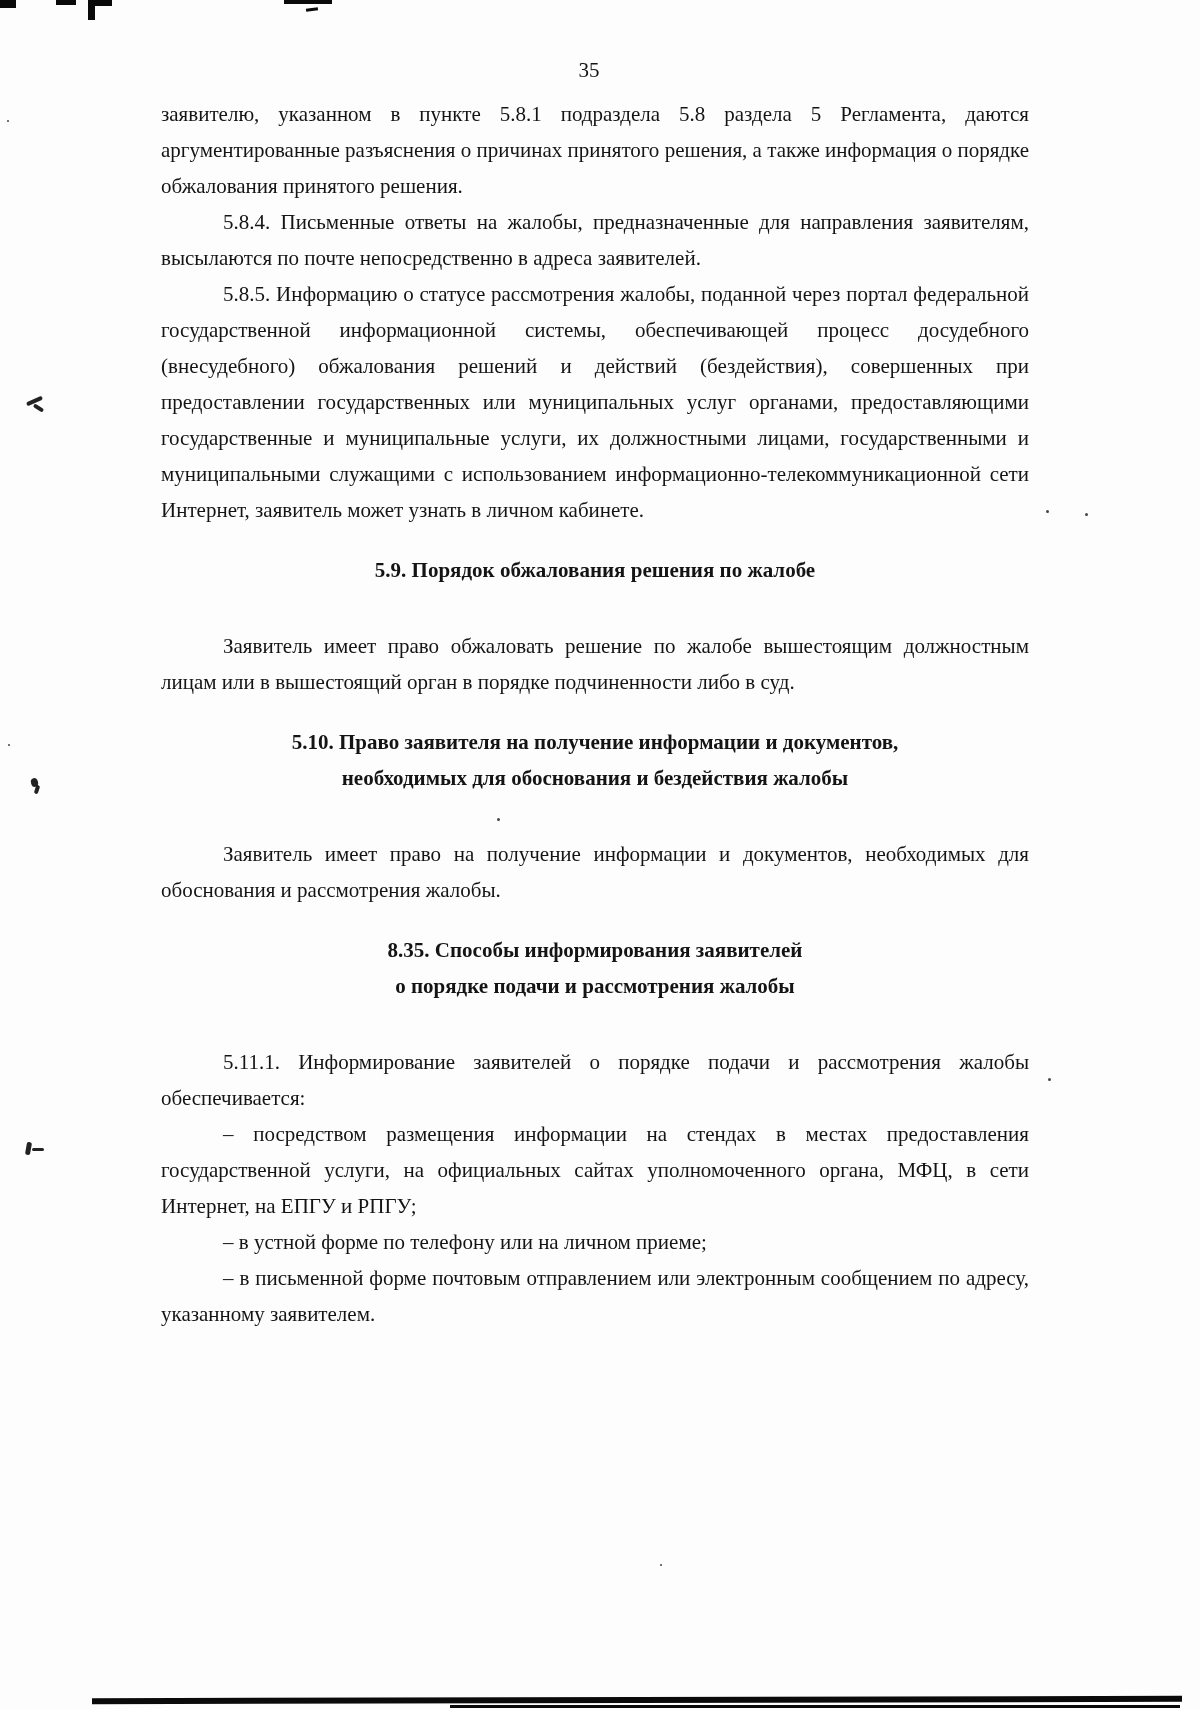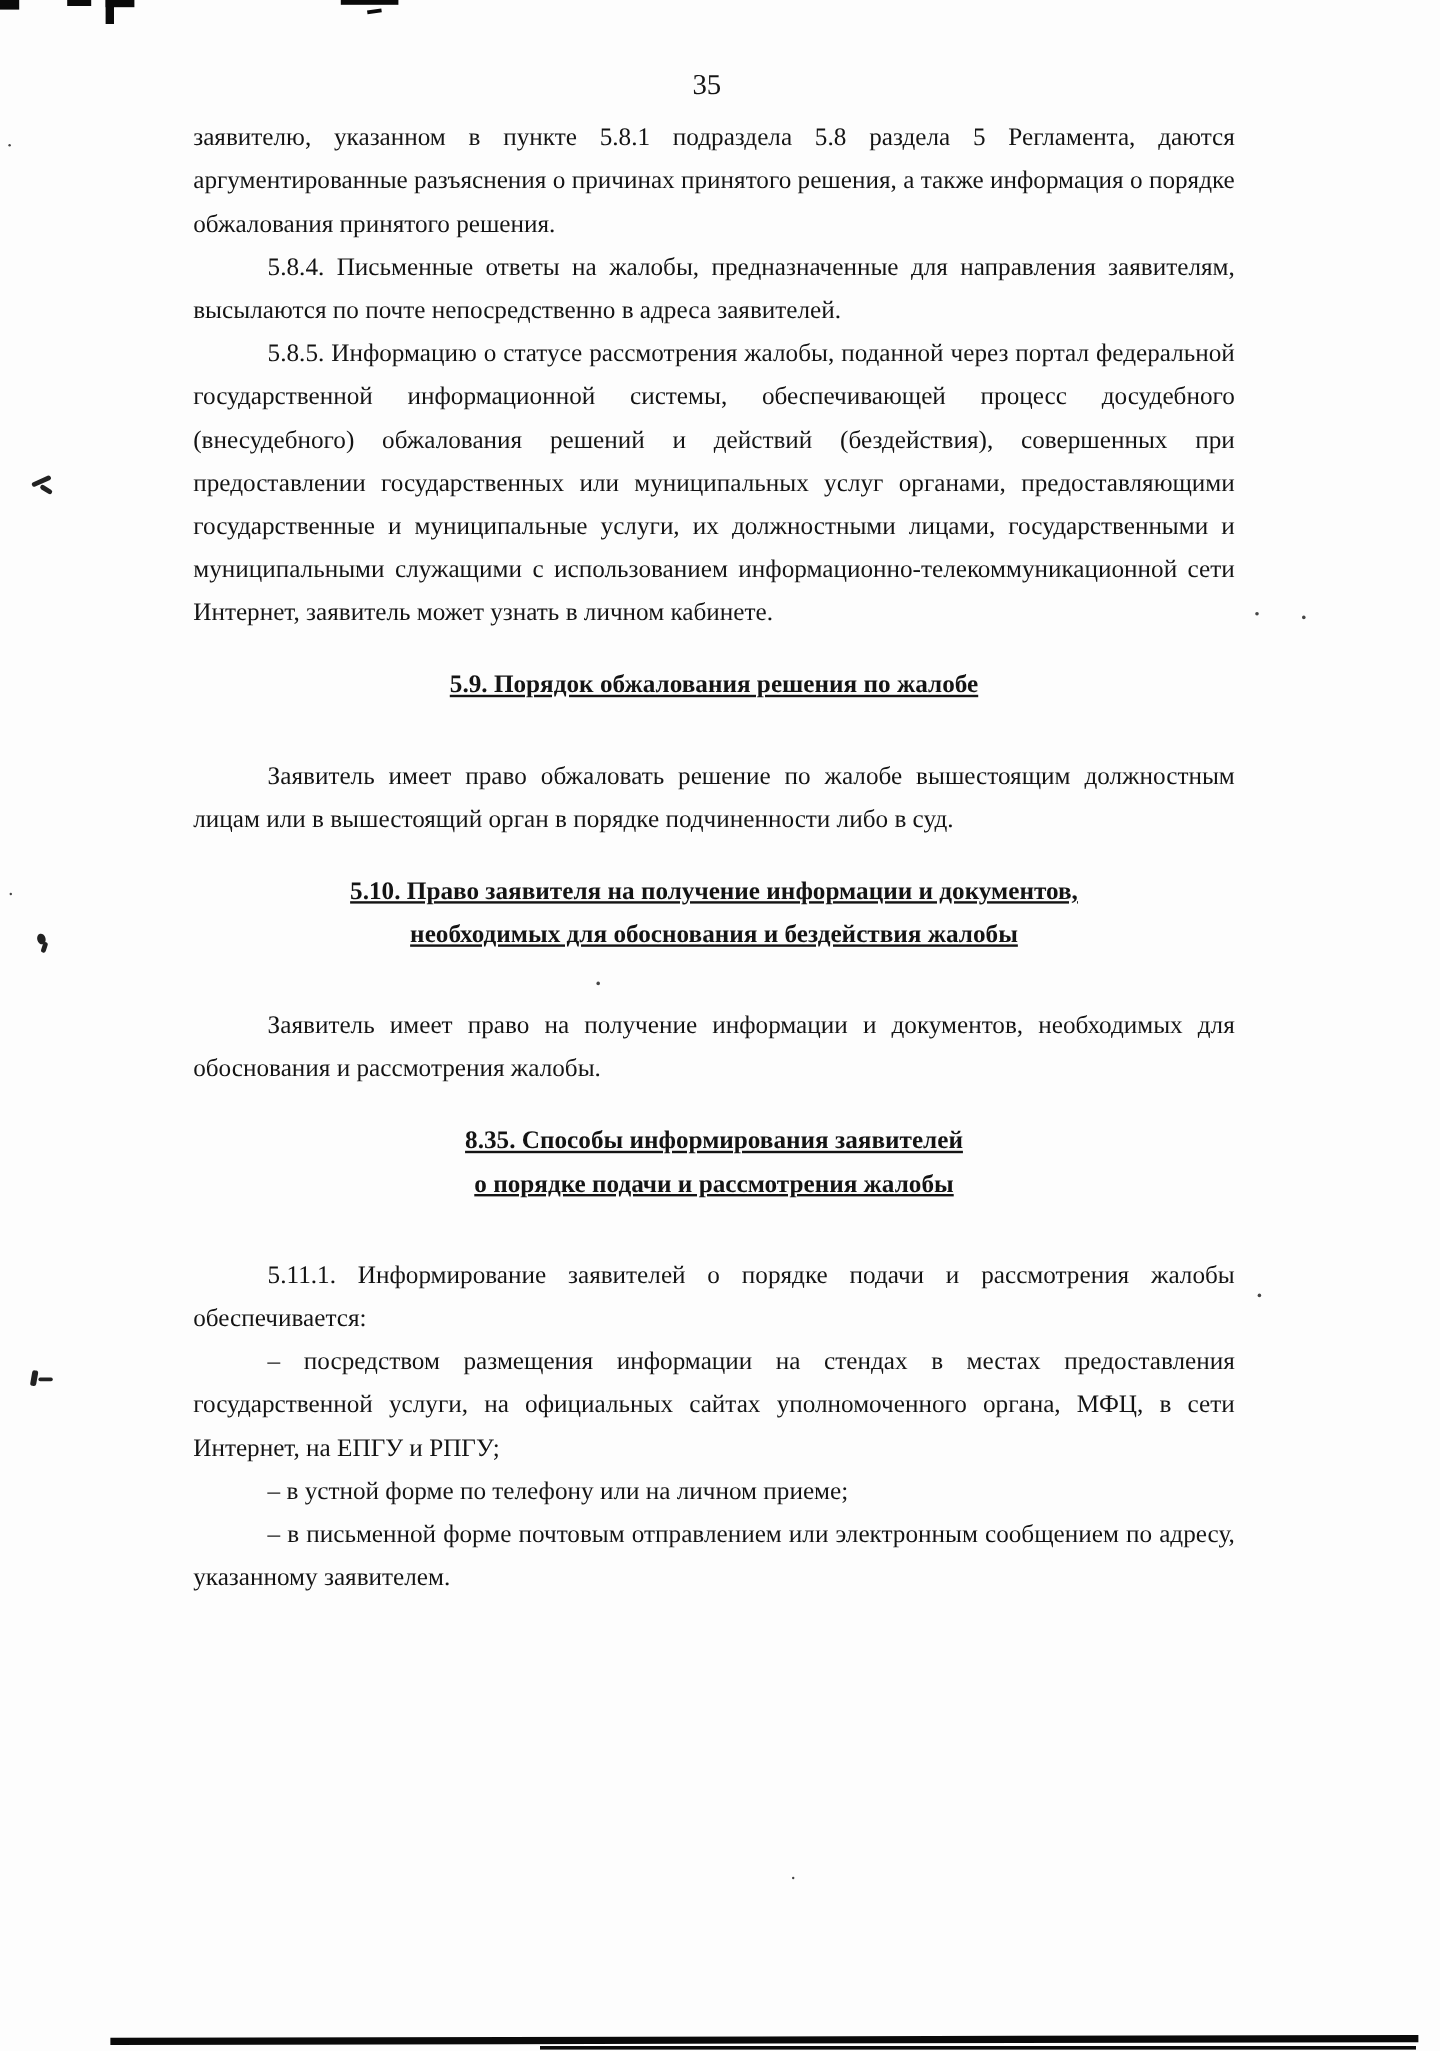--- a/index.html
+++ b/index.html
@@ -16,21 +16,21 @@
     inset: 0;
     background: #fdfdfd;
     overflow: hidden;
   }
   .page-number {
     position: absolute;
     top: 58px;
     left: 155px;
     width: 868px;
     text-align: center;
-    font-size: 24px;
+    font-size: 21px;
   }
   .content {
     position: absolute;
     top: 96px;
     left: 161px;
     width: 868px;
     font-size: 21px;
     line-height: 36px;
     text-align: justify;
   }
@@ -39,21 +39,21 @@
     text-indent: 62px;
   }
   p.cont { text-indent: 0; }
   .heading {
     font-size: 21px;
     font-weight: bold;
     text-align: center;
     text-indent: 0;
     margin: 24px 0 40px 0;
   }
-  .heading .hline { display: block; text-decoration: underline; }
+  .heading .hline { display: block; }
 
   
   .artifact {
     position: absolute;
     background: #0a0a0a;
   }
   .speck {
     position: absolute;
     background: #454545;
     border-radius: 50%;

